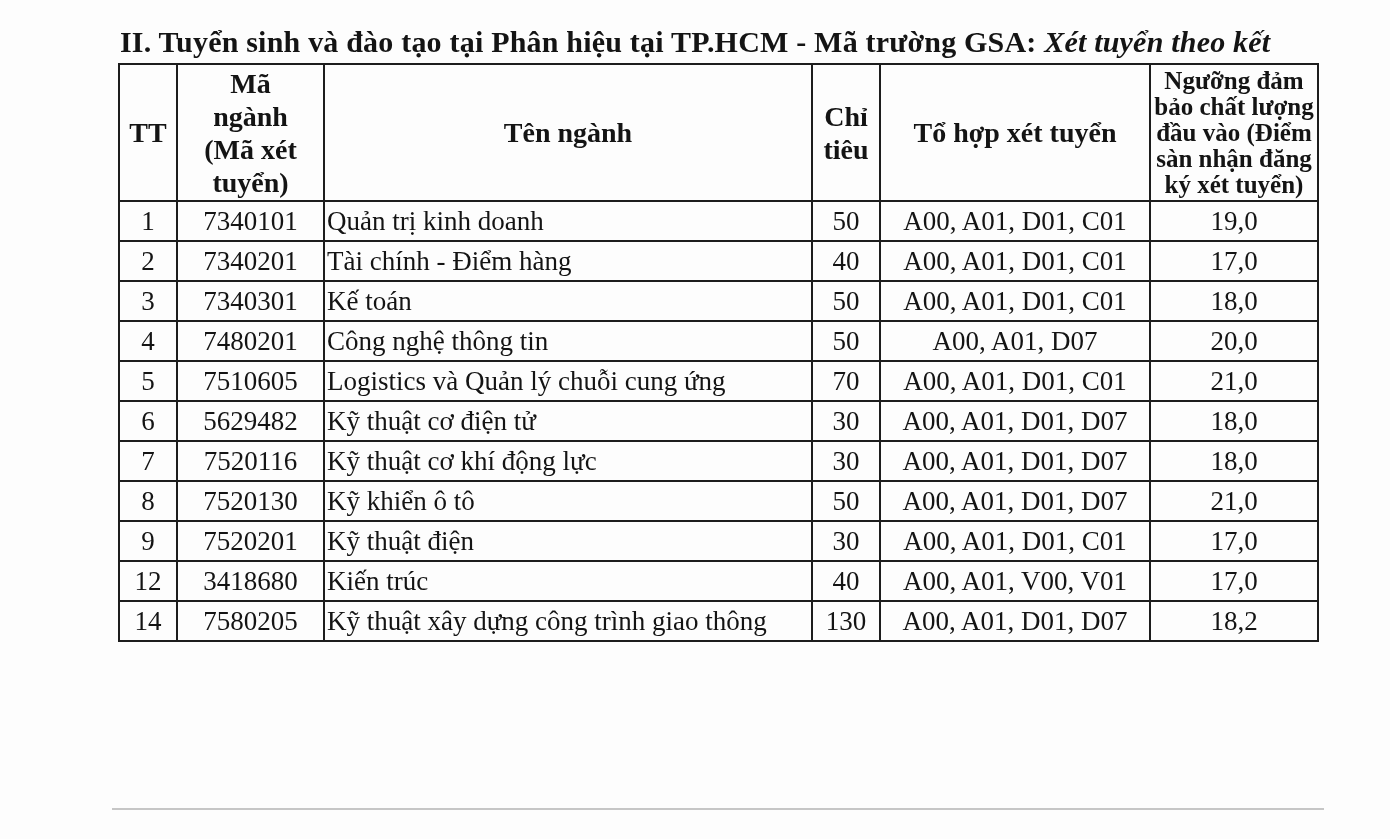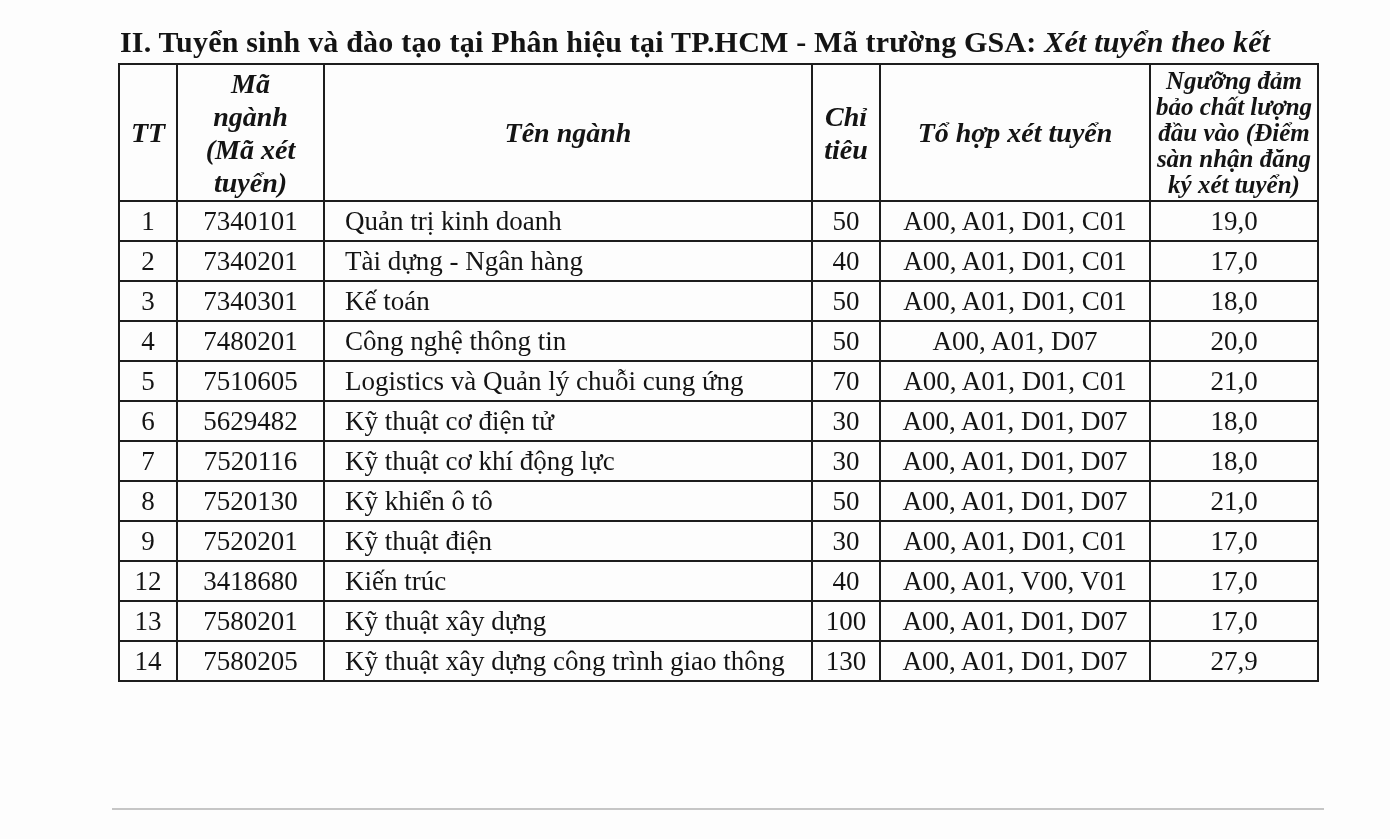--- a/index.html
+++ b/index.html
@@ -41,37 +41,36 @@
   }
   thead tr { height: 137px; }
   thead th {
     font-weight: bold;
     font-size: 28px;
     line-height: 33px;
     text-align: center;
     vertical-align: middle;
     white-space: pre-line;
     padding: 0;
-    font-style: italic;
   }
   thead th.h-nguong {
     font-size: 25px;
     line-height: 26px;
   }
   tbody tr { height: 40px; }
   tbody td {
     font-size: 27px;
     text-align: center;
     vertical-align: middle;
     padding: 0;
     white-space: nowrap;
   }
   tbody td.c-ten {
     text-align: left;
-    padding-left: 20px;
+    padding-left: 2px;
   }
   .scan-line {
     position: absolute;
     left: 112px;
     top: 808px;
     width: 1212px;
     height: 2px;
     background: #c6c6c6;
   }
 </style>
@@ -117,21 +116,21 @@
       <td class="c-ma">7340101</td>
       <td class="c-ten">Quản trị kinh doanh</td>
       <td class="c-chi">50</td>
       <td class="c-tohop">A00, A01, D01, C01</td>
       <td class="c-nguong">19,0</td>
     </tr>
 
     <tr>
       <td class="c-tt">2</td>
       <td class="c-ma">7340201</td>
-      <td class="c-ten">Tài dựng - Ngân hàng</td>
+      <td class="c-ten">Tài chính - Điểm hàng</td>
       <td class="c-chi">40</td>
       <td class="c-tohop">A00, A01, D01, C01</td>
       <td class="c-nguong">17,0</td>
     </tr>
 
     <tr>
       <td class="c-tt">3</td>
       <td class="c-ma">7340301</td>
       <td class="c-ten">Kế toán</td>
       <td class="c-chi">50</td>
@@ -197,34 +196,26 @@
 
     <tr>
       <td class="c-tt">12</td>
       <td class="c-ma">3418680</td>
       <td class="c-ten">Kiến trúc</td>
       <td class="c-chi">40</td>
       <td class="c-tohop">A00, A01, V00, V01</td>
       <td class="c-nguong">17,0</td>
     </tr>
 
-    <tr>
-      <td class="c-tt">13</td>
-      <td class="c-ma">7580201</td>
-      <td class="c-ten">Kỹ thuật xây dựng</td>
-      <td class="c-chi">100</td>
-      <td class="c-tohop">A00, A01, D01, D07</td>
-      <td class="c-nguong">17,0</td>
-    </tr>
 
     <tr>
       <td class="c-tt">14</td>
       <td class="c-ma">7580205</td>
       <td class="c-ten">Kỹ thuật xây dựng công trình giao thông</td>
       <td class="c-chi">130</td>
       <td class="c-tohop">A00, A01, D01, D07</td>
-      <td class="c-nguong">27,9</td>
+      <td class="c-nguong">18,2</td>
     </tr>
   </tbody>
   </table>
 
   <div class="scan-line"></div>
 </div>
 
 </body></html>

